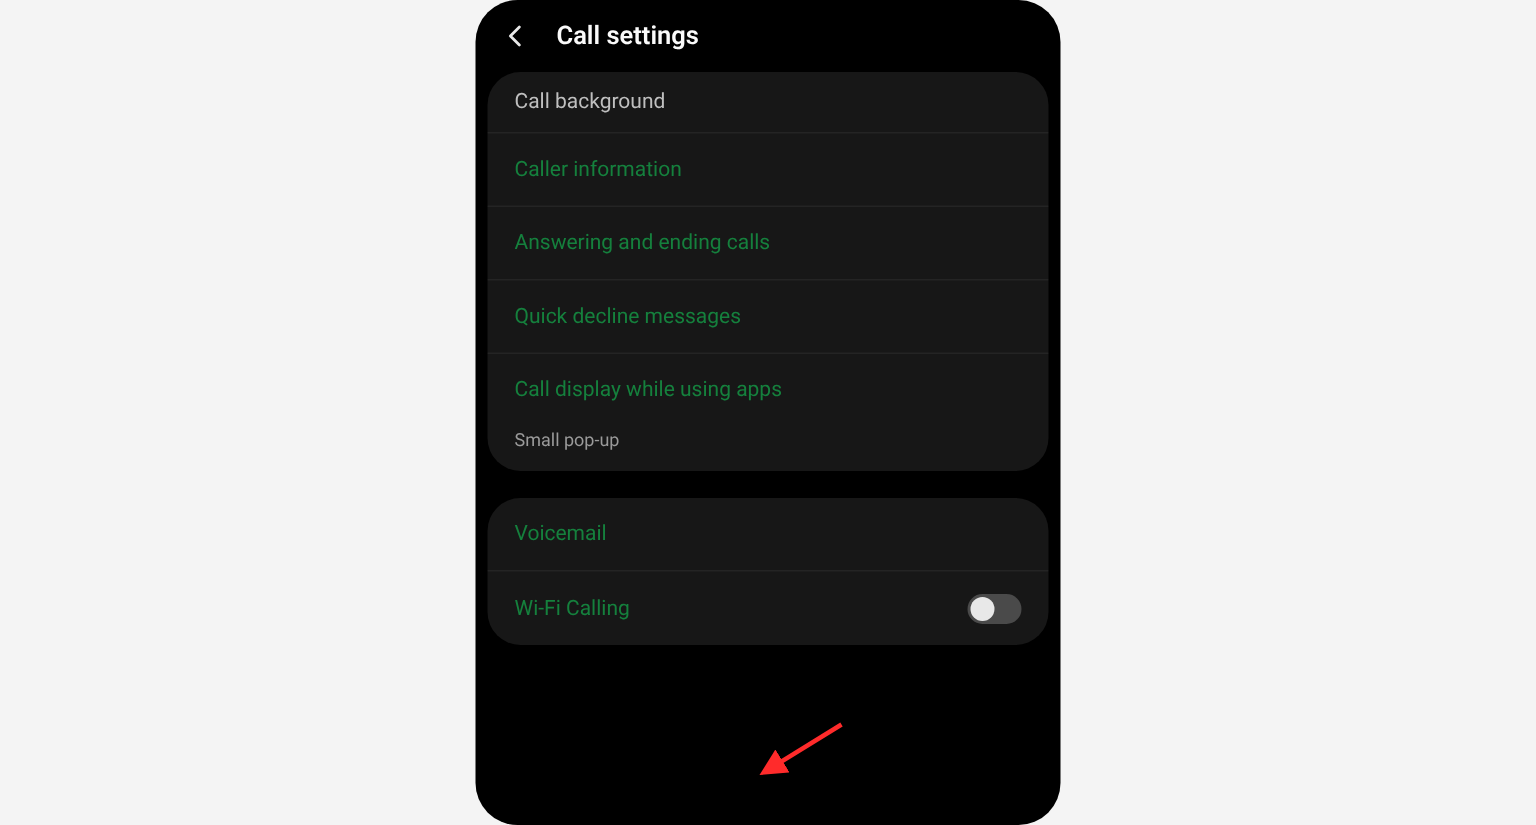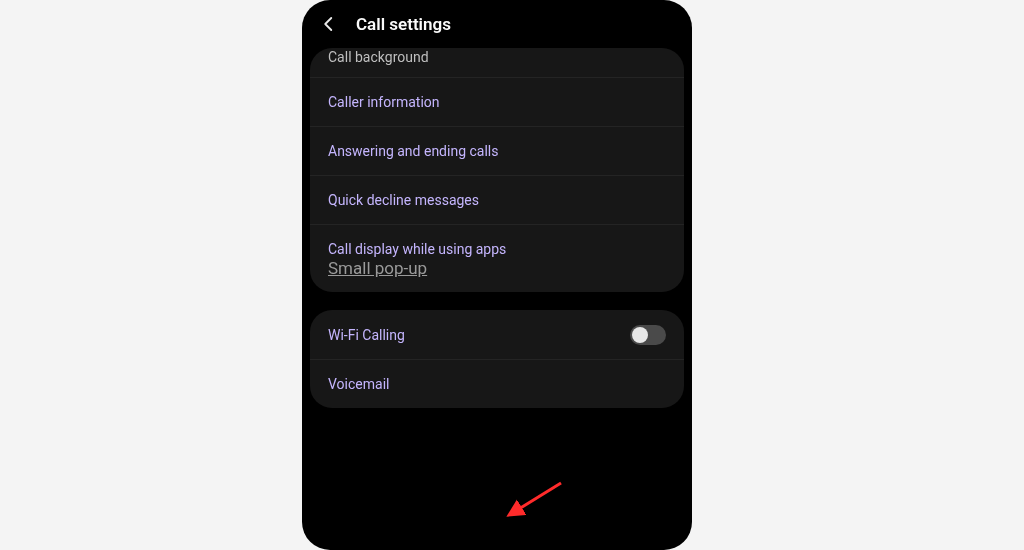--- a/index.html
+++ b/index.html
@@ -4,21 +4,21 @@
   <style>
     * { margin:0; padding:0; box-sizing:border-box; }
     body {
       width:1024px; height:550px;
       background:#f4f4f4;
       font-family:-apple-system,BlinkMacSystemFont,"Segoe UI",Roboto,sans-serif;
       position:relative; overflow:hidden;
     }
     .phone {
       position:absolute;
-      left:302px; top:0;
+      left:317px; top:0;
       width:390px; height:550px;
       background:#000;
       border-radius:28px;
       overflow:hidden;
       color:#e8e8e8;
     }
     .header {
       display:flex; align-items:center;
       height:48px;
       padding:0 18px;
@@ -46,29 +46,28 @@
       position:relative;
       padding:15px 18px 14px;
       border-bottom:1px solid rgba(255,255,255,0.06);
       display:flex;
       align-items:center;
       justify-content:space-between;
     }
     .item:last-child { border-bottom:none; }
     .item .lbl {
       font-size:14px; line-height:1.35;
-      color:#c4b5fd;
+      color:#15803d;
     }
     .item .sub {
-      font-size:17px; color:#9a9a9a;
-      margin-top:0;
-      text-decoration:underline;
+      font-size:12px; color:#9a9a9a;
+      margin-top:17px;
     }
     .truncated .lbl { color:#bfbfbf; }
-    .truncated { padding-top:0; padding-bottom:10px; }
+    .truncated { padding-top:11px; padding-bottom:10px; }
 
     
     .switch {
       width:36px; height:20px;
       border-radius:10px;
       background:#4a4a4a;
       position:relative;
     }
     .switch .knob {
       position:absolute;
@@ -125,29 +124,29 @@
         <div>
           <div class="lbl">Call display while using apps</div>
           <div class="sub">Small pop-up</div>
         </div>
       </div>
     </div>
 
     <div class="card">
       <div class="item">
         <div>
+          <div class="lbl">Voicemail</div>
+        </div>
+      </div>
+      <div class="item">
+        <div>
           <div class="lbl">Wi-Fi Calling</div>
         </div>
         <div class="switch">
           <div class="knob"></div>
-        </div>
-      </div>
-      <div class="item">
-        <div>
-          <div class="lbl">Voicemail</div>
         </div>
       </div>
     </div>
 
 
   </div>
 </div>
 
 <svg class="arrow" style="left:506px; top:478px;" width="60" height="42" viewBox="0 0 60 42">
   <defs>

